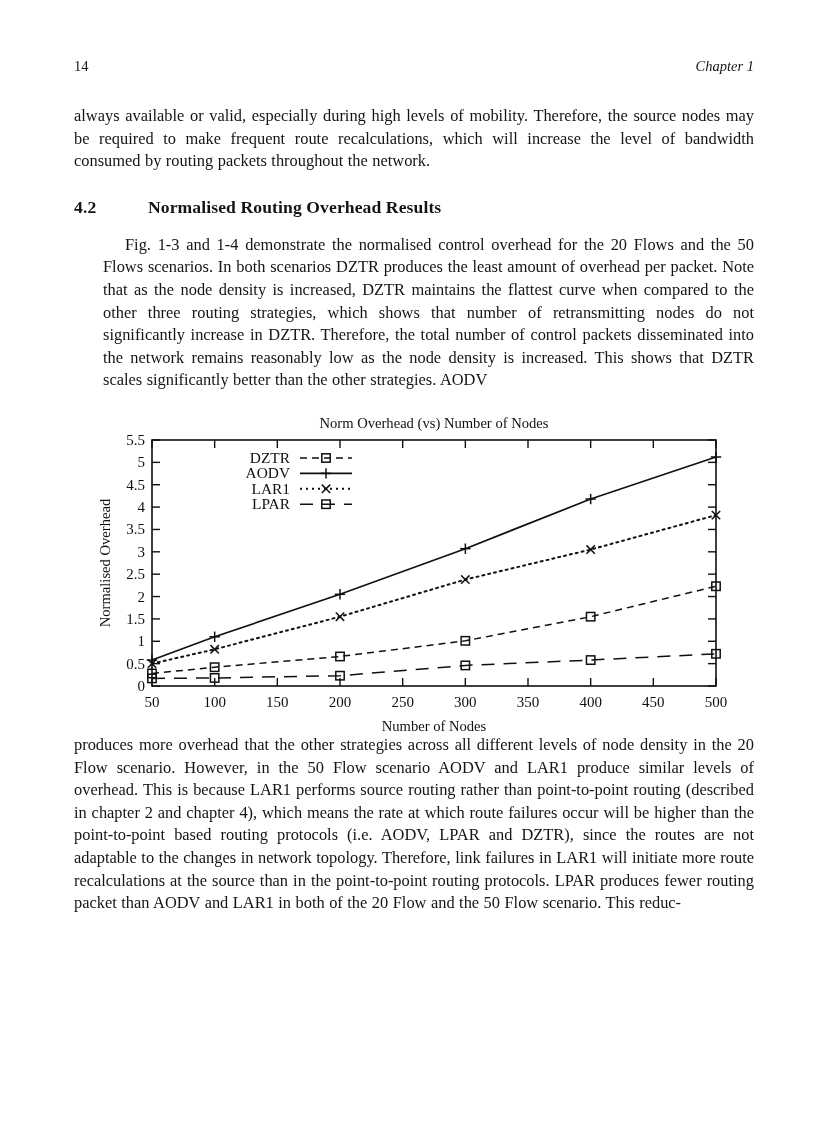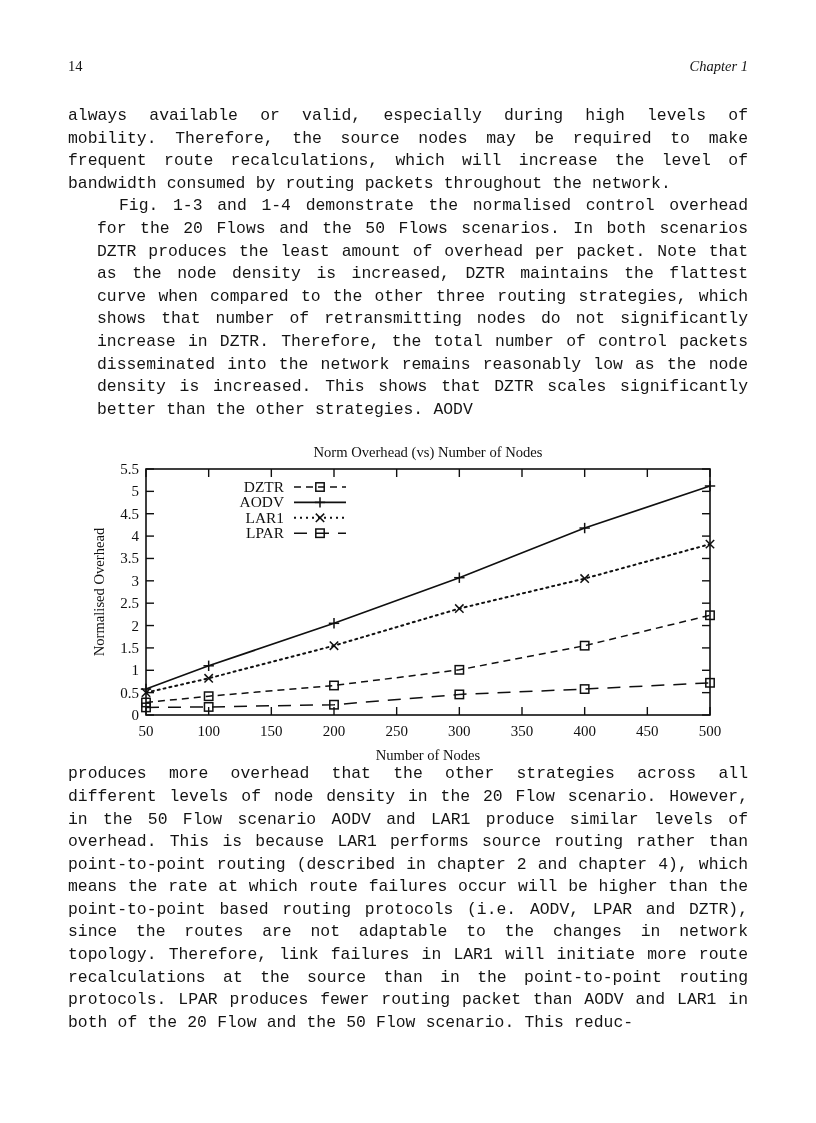--- a/index.html
+++ b/index.html
@@ -10,21 +10,21 @@
   body {
     width: 816px;
     height: 1123px;
     position: relative;
     font-family: "Liberation Serif", "DejaVu Serif", serif;
     color: #141414;
     overflow: hidden;
   }
   .page {
     position: absolute;
-    left: 0; top: 0;
+    left: 6px; top: 0;
     width: 792px;
     height: 1123px;
   }
   .content {
     position: absolute;
     left: 68px;
     top: 58px;
     width: 680px;
   }
   
@@ -41,21 +41,20 @@
     margin-left: 8px;
   }
   
   p.body {
     margin: 0 0 0 0;
     font-size: 16.4px;
     line-height: 22.6px;
     text-align: justify;
     text-justify: inter-word;
     word-spacing: .4px;
-    font-family: Liberation Mono, monospace;
   }
   p.body.indent { text-indent: 22px; margin-left: 29px; }
 
   h2.section {
     font-size: 17.6px;
     font-weight: bold;
     margin: 24px 0 16px 0;
     letter-spacing: .1px;
   }
   h2.section .num {
@@ -121,20 +120,23 @@
 <div class="page">
   <div class="content">
 
     <div class="runhead">
       <span>14</span>
       <span class="chap">Chapter 1</span>
     </div>
 
     <p class="body">always available or valid, especially during high levels of mobility. Therefore, the source nodes may be required to make frequent route recalculations, which will increase the level of bandwidth consumed by routing packets throughout the network.</p>
 
+    <h2 class="section">
+      <span class="num">4.2</span><span>Normalised Routing Overhead Results</span>
+    </h2>
 
     <p class="body indent">Fig. 1-3 and 1-4 demonstrate the normalised control overhead for the 20 Flows and the 50 Flows scenarios. In both scenarios DZTR produces the least amount of overhead per packet. Note that as the node density is increased, DZTR maintains the flattest curve when compared to the other three routing strategies, which shows that number of retransmitting nodes do not significantly increase in DZTR. Therefore, the total number of control packets disseminated into the network remains reasonably low as the node density is increased. This shows that DZTR scales significantly better than the other strategies. AODV</p>
 
     <div class="figure">
       <div class="plotwrap">
         <svg id="chart" width="640" height="320" viewBox="0 0 640 320" aria-label="Norm Overhead vs Number of Nodes">
             <text x="340" y="14" text-anchor="middle" class="charttitle">Norm Overhead (vs) Number of Nodes</text>
             <rect x="58" y="26" width="564" height="246" class="axis-line"></rect>
             <line x1="58" y1="272" x2="66" y2="272" class="tick"></line>
             <line x1="622" y1="272" x2="614" y2="272" class="tick"></line>

